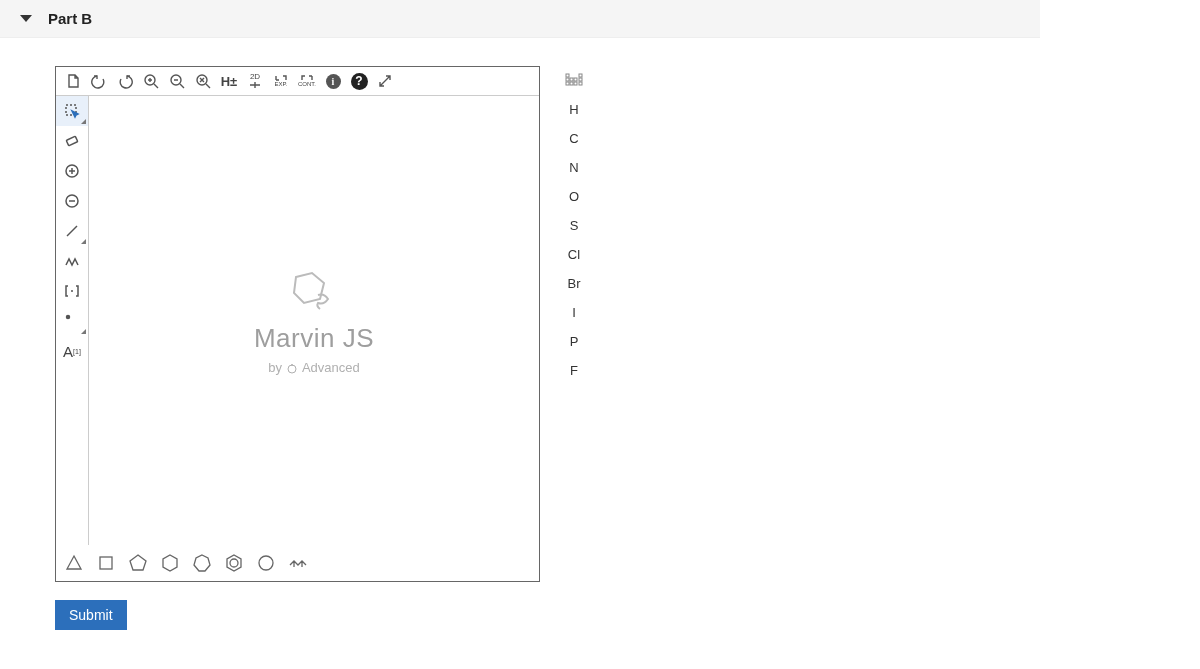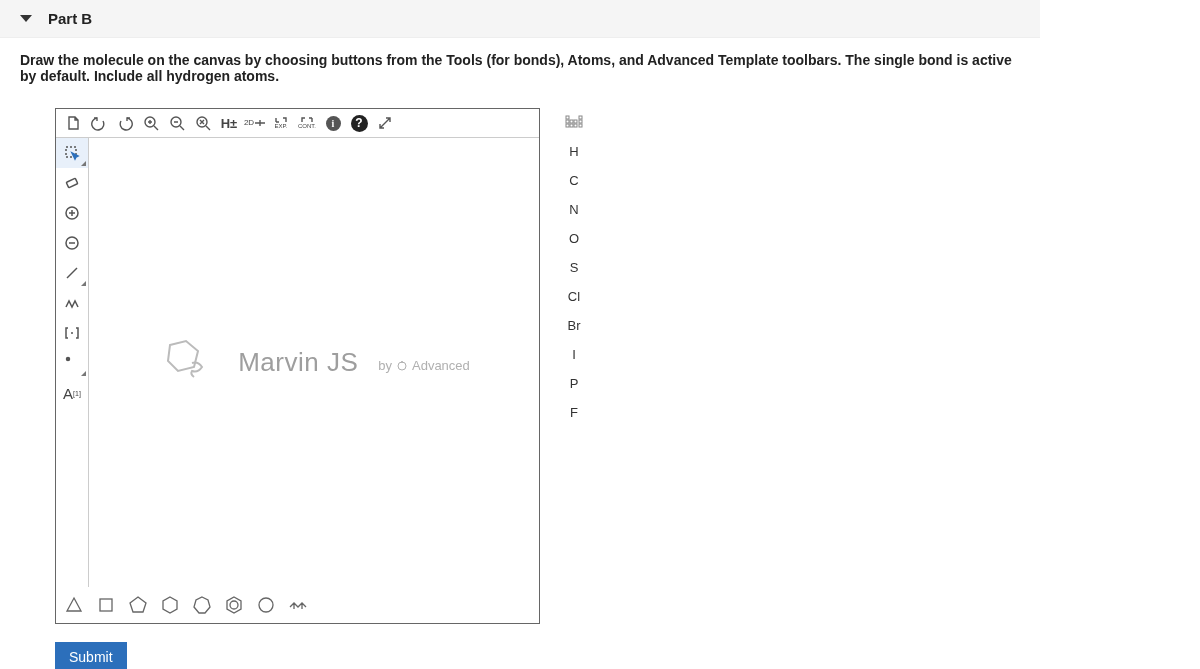--- a/index.html
+++ b/index.html
@@ -15,23 +15,23 @@
   .canvas-box { width: 485px; border: 1px solid #666; background: #fff; }
   .top-toolbar { height: 28px; display: flex; align-items: center; padding: 0 4px; gap: 0; }
   .tb-btn { width: 26px; height: 24px; display: flex; align-items: center; justify-content: center; cursor: pointer; font-size: 10px; color: #444; position: relative; }
   .tb-btn svg { width: 16px; height: 16px; stroke: #555; fill: none; stroke-width: 1.4; }
   .mid-row { display: flex; height: 450px; }
   .left-tools { width: 32px; border-top: 1px solid #ccc; display: flex; flex-direction: column; }
   .lt-btn { width: 32px; height: 30px; display: flex; align-items: center; justify-content: center; cursor: pointer; font-size: 12px; color: #444; position: relative; }
   .lt-btn.selected { background: #e8f0fa; }
   .lt-btn svg { width: 16px; height: 16px; stroke: #555; fill: none; stroke-width: 1.5; }
   .lt-btn .corner { position: absolute; right: 2px; bottom: 2px; width: 0; height: 0; border-left: 5px solid transparent; border-bottom: 5px solid #777; }
-  .canvas-area { flex: 1; border: 1px solid #ccc; border-right: none; border-bottom: none; display: flex; align-items: center; justify-content: center; color: #9e9e9e; gap: 20px; }
+  .canvas-area { flex: 1; border: 1px solid #ccc; border-right: none; border-bottom: none; display: flex; flex-direction: column; align-items: center; justify-content: center; color: #9e9e9e; }
   .canvas-area .marvin { font-size: 26px; letter-spacing: .5px; color: #9e9e9e; }
-  .canvas-area .byline { font-size: 13px; color: #b0b0b0; margin-top: 6px; display: flex; align-items: center; gap: 4px; }
+  .canvas-area .byline { font-size: 13px; color: #b0b0b0; margin-top: 6px; display: flex; align-items: flex-end; gap: 4px; }
   .bottom-toolbar { height: 36px; display: flex; align-items: center; padding: 0 4px; gap: 4px; }
   .bt-btn { width: 28px; height: 28px; display: flex; align-items: center; justify-content: center; cursor: pointer; }
   .bt-btn svg { width: 20px; height: 20px; stroke: #666; fill: none; stroke-width: 1.3; }
   .right-panel { width: 36px; }
   .rp-btn { width: 32px; height: 28px; display: flex; align-items: center; justify-content: center; cursor: pointer; font-size: 13px; color: #333; margin-bottom: 1px; }
   .actions { margin: 18px 55px 0 55px; display: flex; align-items: center; gap: 18px; }
   .submit-btn { background: #2c6fbb; color: #fff; border: none; padding: 7px 14px; font-size: 14px; cursor: pointer; }
   .tiny-label { font-size: 6px; line-height: 1; }
   .info-circle { width: 15px; height: 15px; border-radius: 50%; background: #555; color: #fff; display: flex; align-items: center; justify-content: center; font-size: 10px; font-weight: bold; font-family: Georgia, serif; }
   .help-circle { width: 17px; height: 17px; border-radius: 50%; background: #222; color: #fff; display: flex; align-items: center; justify-content: center; font-size: 12px; font-weight: bold; }
@@ -39,21 +39,20 @@
 </head>
 <body>
 <div class="page">
 
 <div class="header-bar">
   <div class="caret"></div>
   <div class="title">Part B</div>
 </div>
 
 <div class="prompt-area">
-  <div class="line2">Draw the molecule on the canvas by choosing buttons from the Tools (for bonds), Atoms, and Advanced Template toolbars. The single bond is active by default. Include all hydrogen atoms.</div>
 </div>
 
 <div class="editor-wrap">
 
   <div class="canvas-box">
 
     <div class="top-toolbar">
       <div class="tb-btn">
         <svg>
               <path d="M4 2h6l3 3v9H4z M10 2v3h3"></path>
@@ -83,21 +82,21 @@
               <path d="M11 11 L15 15 M5 7h4"></path>
             </svg>
       </div>
       <div class="tb-btn">
         <svg>
               <circle cx="7" cy="7" r="5"></circle>
               <path d="M11 11 L15 15 M5 5 L9 9 M9 5 L5 9"></path>
             </svg>
       </div>
       <div class="tb-btn" style="font-size:13px;font-weight:bold;">H±</div>
-      <div class="tb-btn" style="flex-direction:row;">
+      <div class="tb-btn" style="flex-direction:column;">
         <span class="tiny-label" style="font-size:8px;">2D</span>
         <svg style="width:12px;height:8px;">
               <path d="M1 4 h10 M6 1 v6"></path>
             </svg>
       </div>
       <div class="tb-btn" style="flex-direction:column;">
         <svg style="width:12px;height:6px;">
               <path d="M1 1 v4 M1 5 h3 M11 1 v-0 M8 1 h3 v4"></path>
             </svg>
         <span class="tiny-label">EXP.</span>

